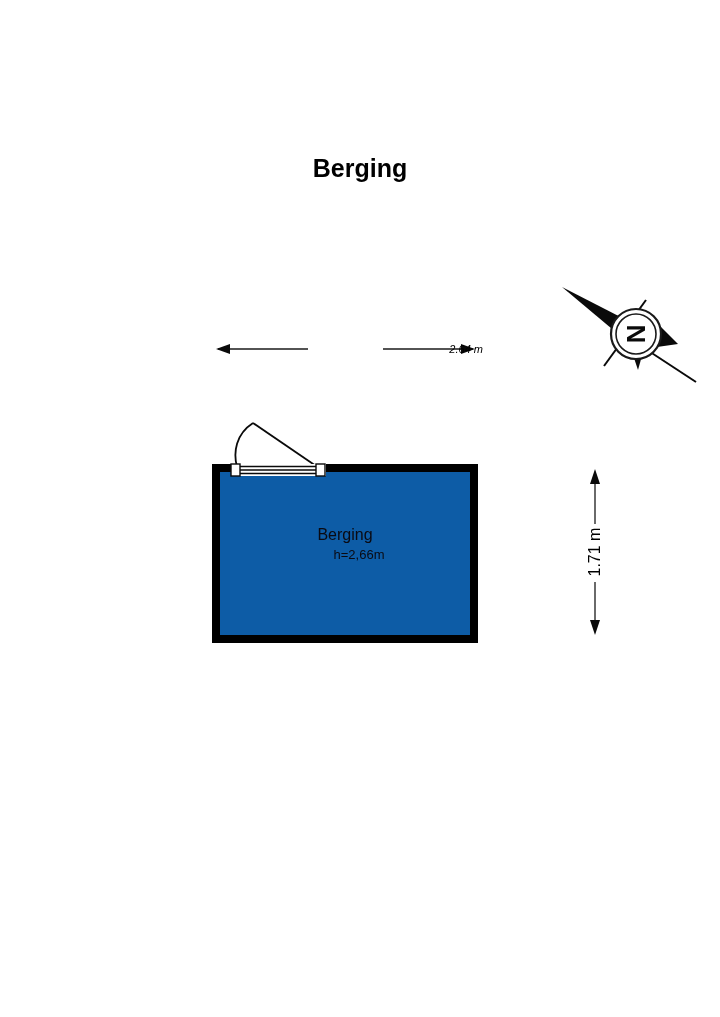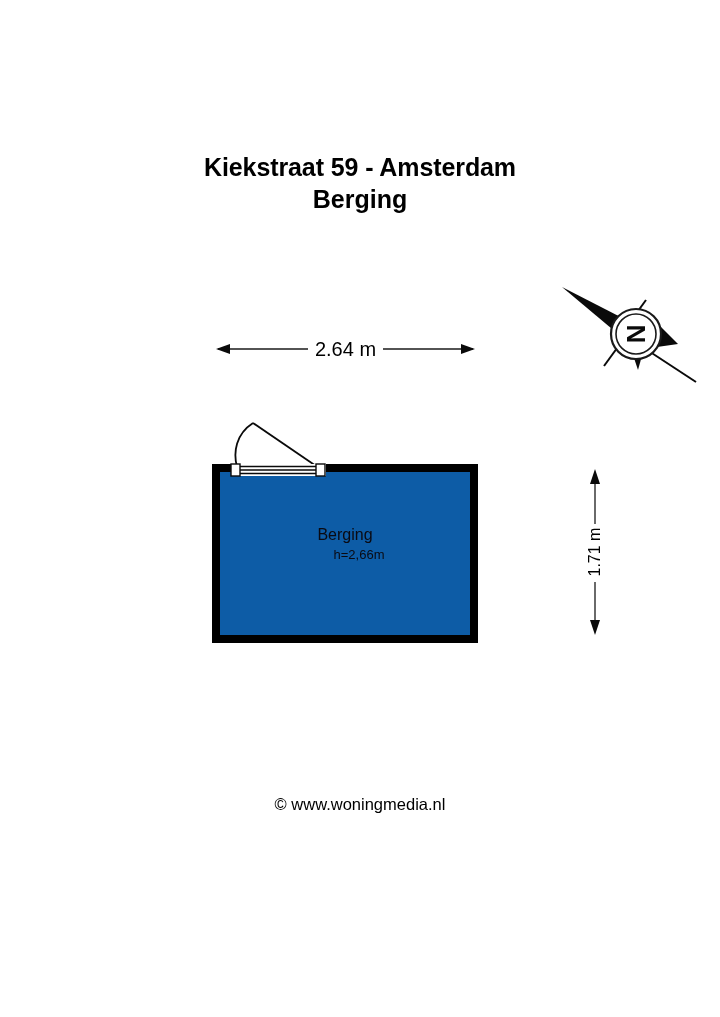--- a/index.html
+++ b/index.html
@@ -53,24 +53,25 @@
     left: 208px;
     top: 332px;
     width: 275px;
     height: 34px;
   }
   #dim-width-label {
     position: absolute;
     left: 0;
     top: 0;
     width: 275px;
-    text-align: center;
-    font-size: 20px;
+    text-align: right;
+    font-size: 11px;
     line-height: 34px;
     color: #000;
+    font-style: italic;
   }
 
   
   #dim-height {
     position: absolute;
     left: 578px;
     top: 466px;
     width: 34px;
     height: 172px;
   }
@@ -127,21 +128,20 @@
     font-size: 16.5px;
     line-height: 22px;
     color: #000;
     white-space: nowrap;
   }
 </style>
 </head>
 <body>
 
 <div id="title-block">
-  <div id="plan-title">Kiekstraat 59 - Amsterdam</div>
   <div id="plan-subtitle">Berging</div>
 </div>
 
 <div id="compass-rose">
   <svg width="140" height="120" viewBox="0 0 140 120" xmlns="http://www.w3.org/2000/svg">
 
     <polygon points="4,15 82,55 72,72" fill="#0a0a0a"></polygon>
 
     <polygon points="96,48 120,72 78,78" fill="#0a0a0a"></polygon>
 
@@ -210,14 +210,13 @@
     </g>
   </svg>
 </div>
 
 <div id="room-label-group">
   <div id="room-name">Berging</div>
   <div id="room-height">h=2,66m</div>
 </div>
 
 <div id="footer">
-  <div class="footer-line">© www.woningmedia.nl</div>
 </div>
 
 </body></html>

